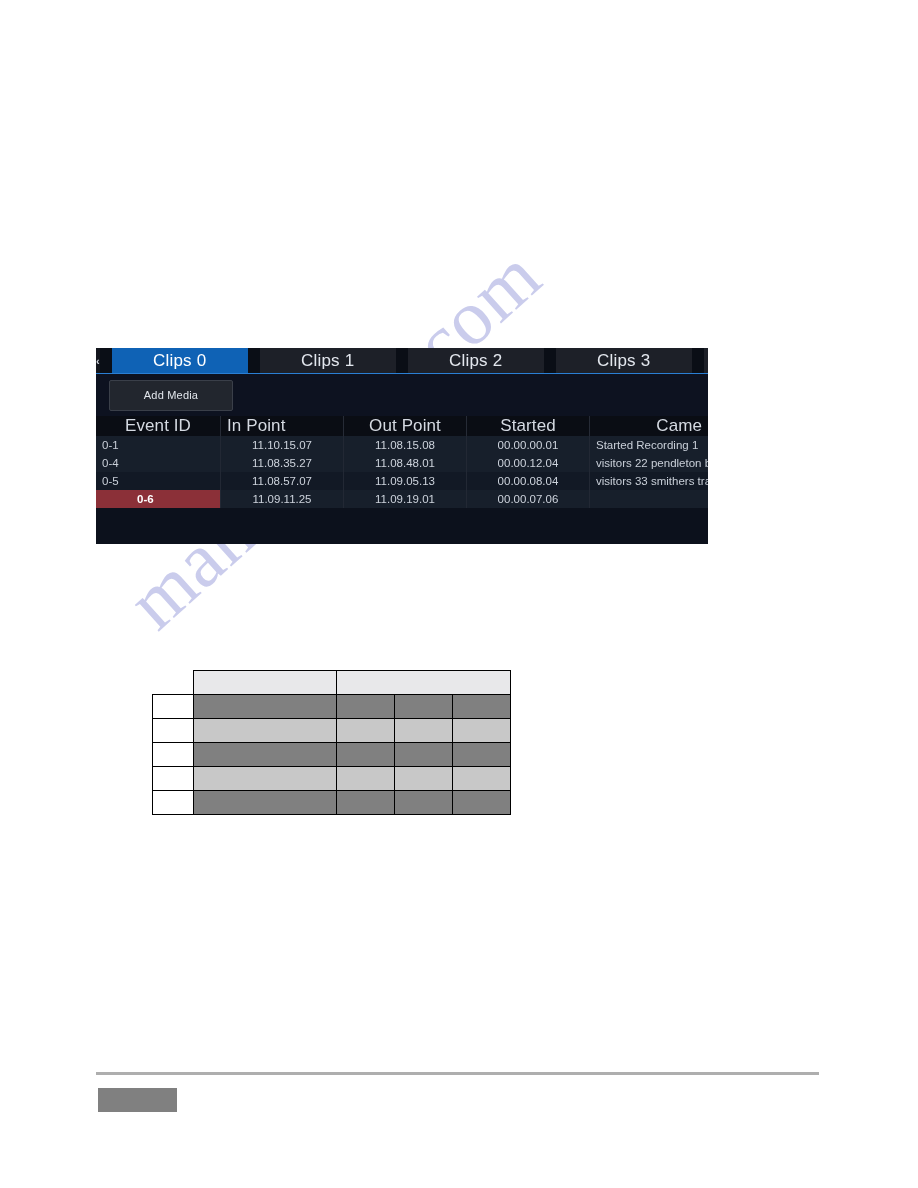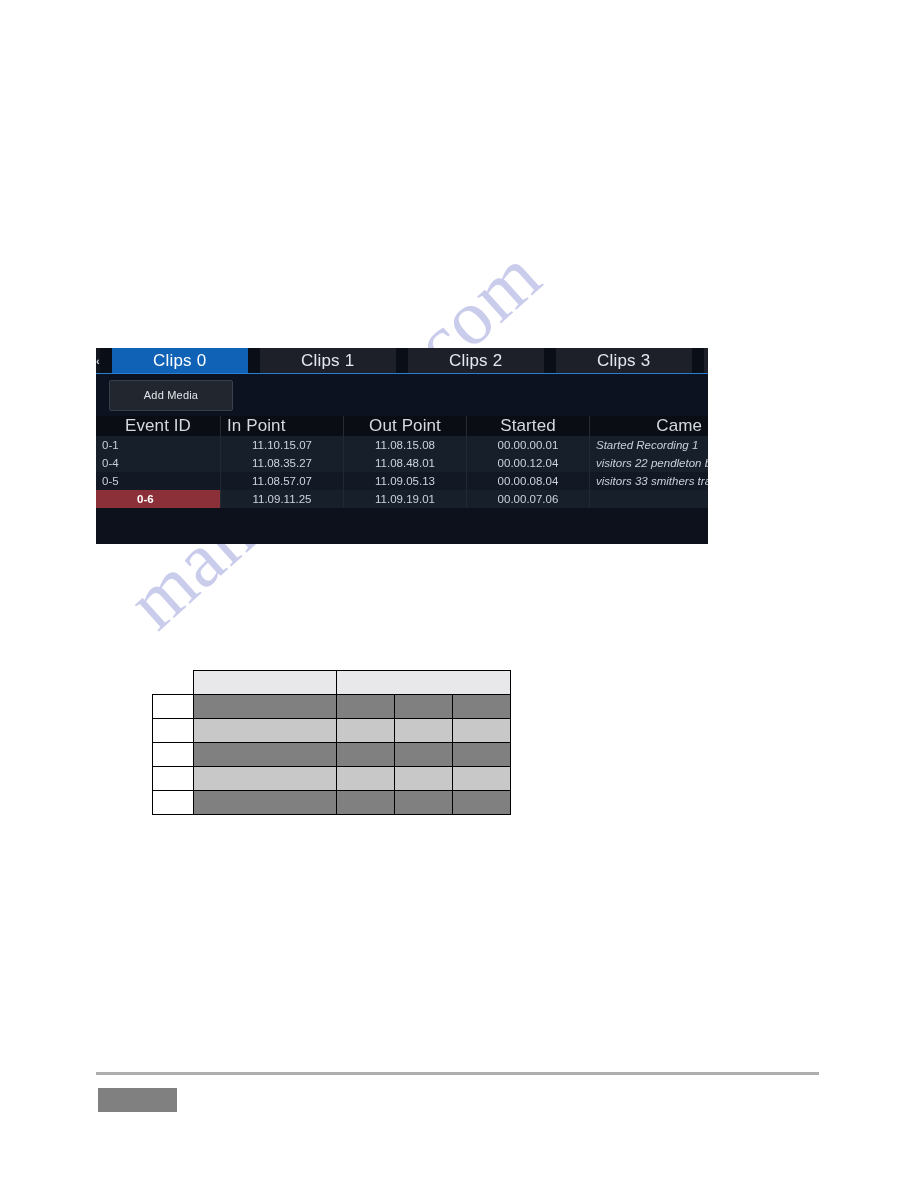--- a/index.html
+++ b/index.html
@@ -148,21 +148,21 @@
     padding: 0 6px;
     border-right: 1px solid #222834;
     white-space: nowrap;
     overflow: hidden;
   }
   .grid tr.odd  td { background: #171f2b; }
   .grid tr.even td { background: #121925; }
 
   .grid td.cell-event { text-align: left; color: #c9cfd8; margin-left: 32px; }
   .grid td.cell-time  { text-align: center; }
-  .grid td.cell-cam   { text-align: left; border-right: none; color: #c9cfd8; font-style: italic; }
+  .grid td.cell-cam   { text-align: left; border-right: none; color: #c9cfd8; }
 
   .grid tr.selected td.cell-event {
     background: #8b3038;
     color: #ffffff;
     font-weight: bold;
     padding-left: 41px;
   }
 
   
   #placeholder-table {

